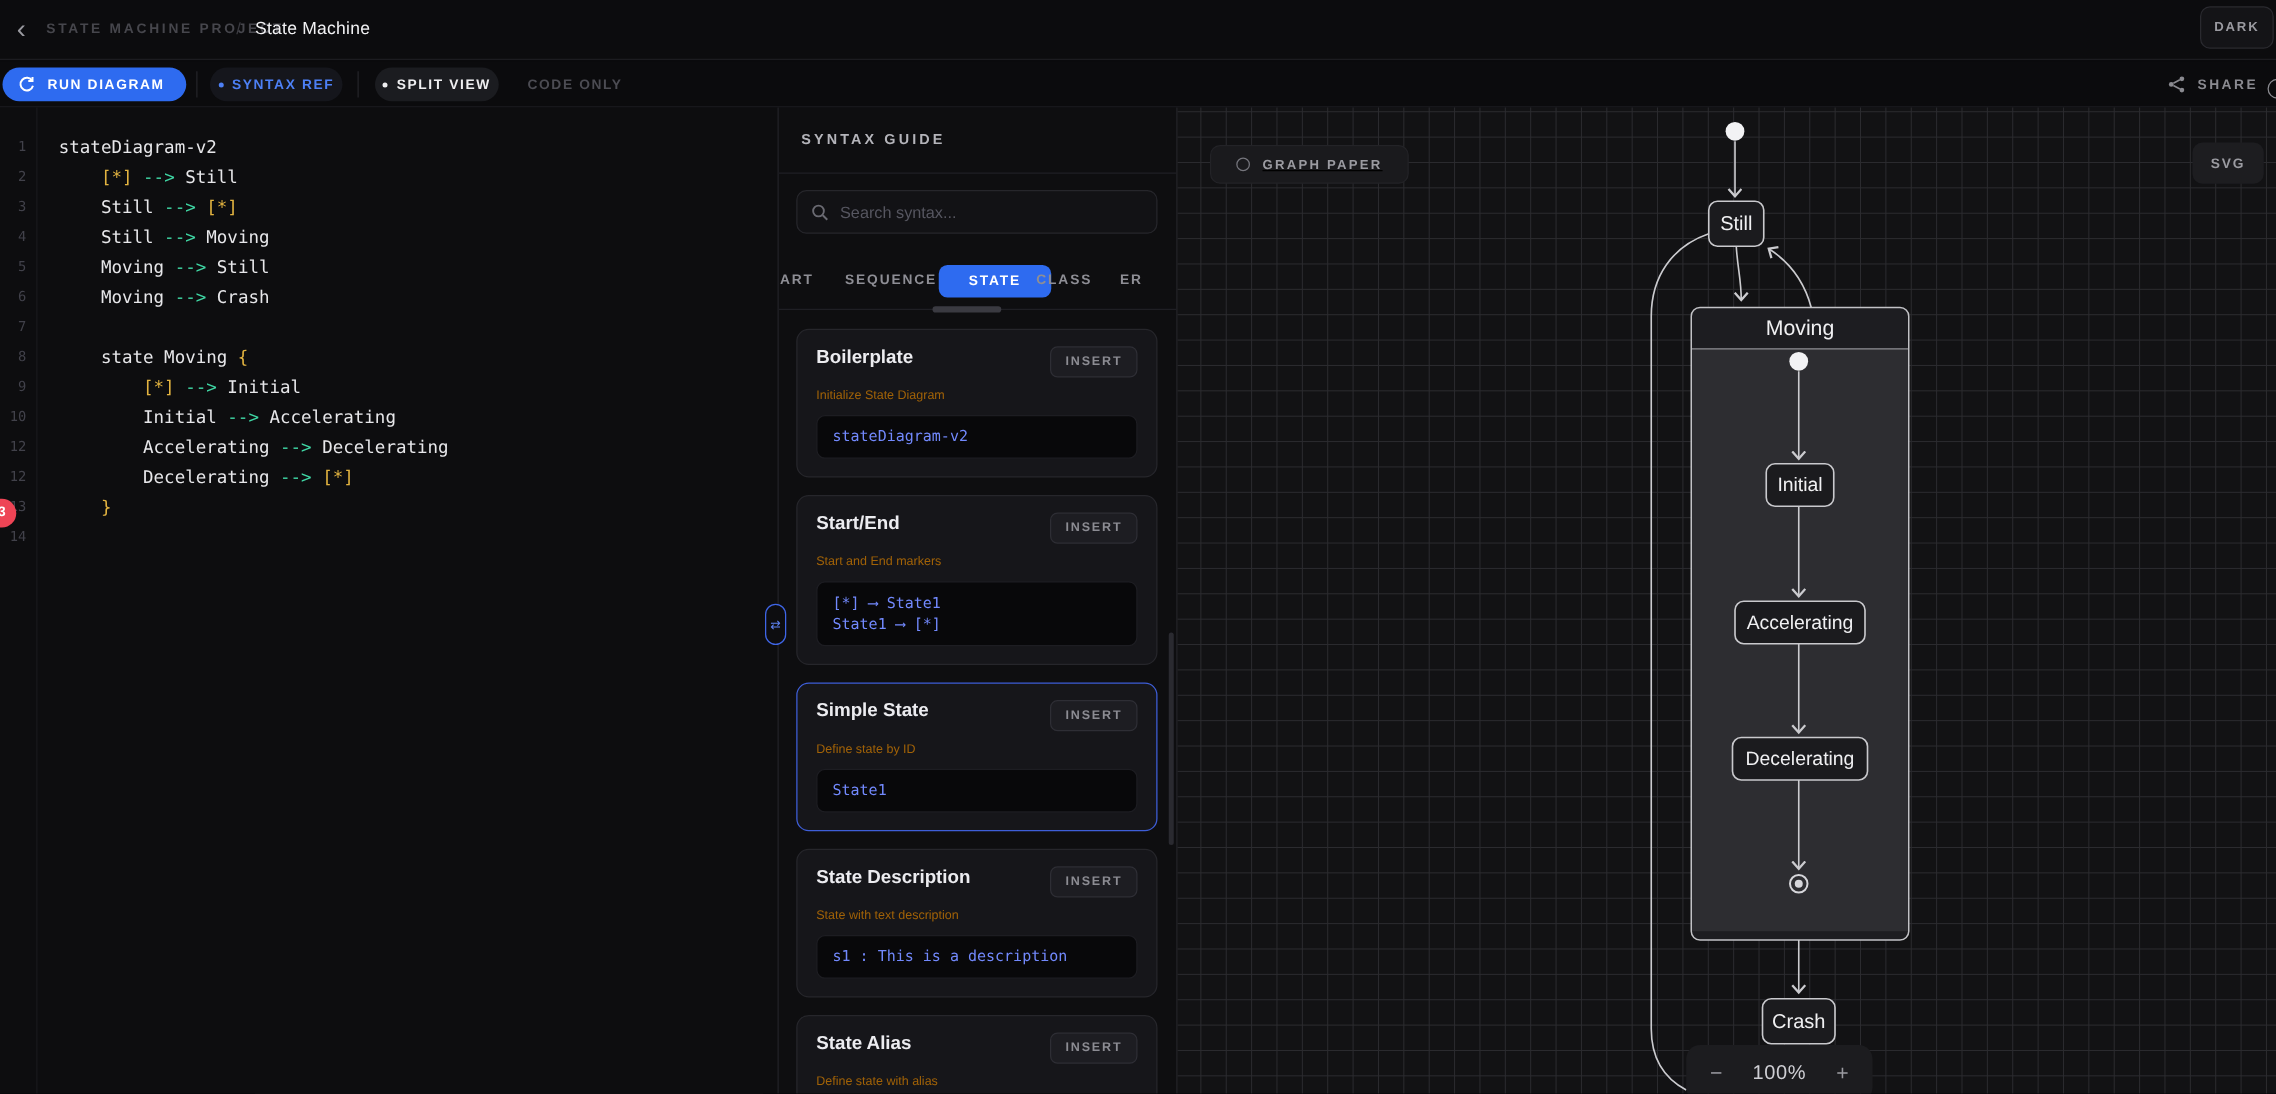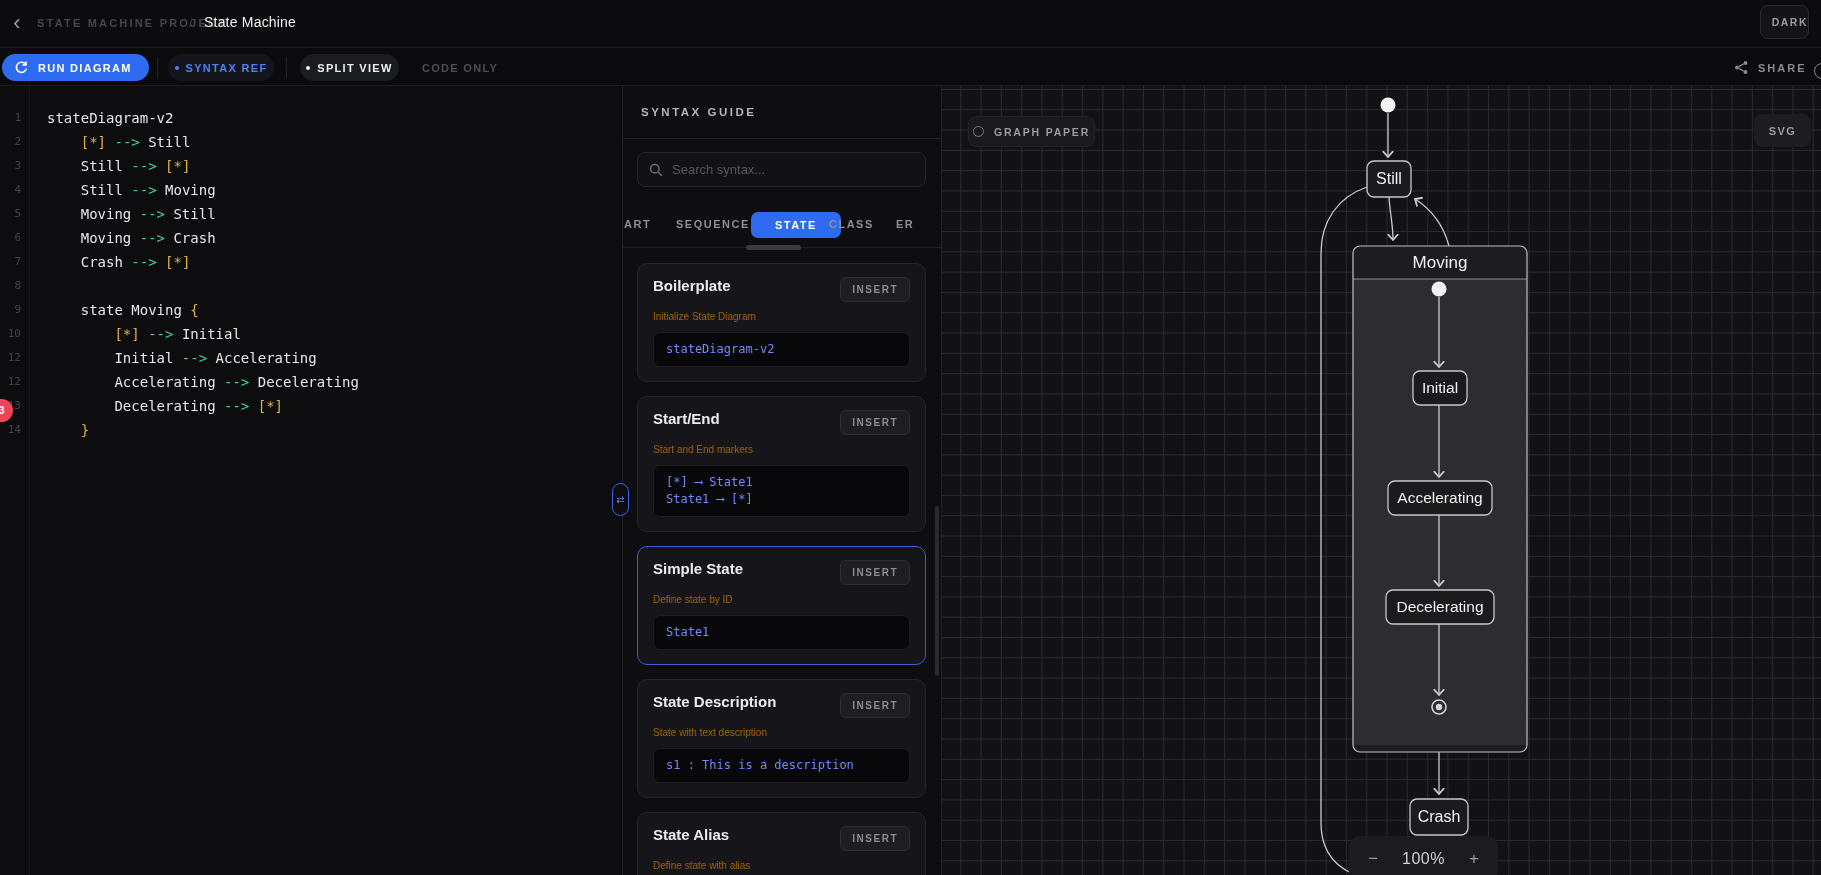--- a/index.html
+++ b/index.html
@@ -10,23 +10,23 @@
   
   .header { position:absolute; top:0; left:0; right:0; height:48px; background:#0c0c0e;
             border-bottom:1px solid #1c1c20; }
   .back { position:absolute; left:4px; top:11px; width:26px; height:26px; color:#9a9aa0;
           font-size:22px; line-height:24px; text-align:center; cursor:pointer; }
   .crumb-project { position:absolute; left:37px; top:17px; font-size:11px; font-weight:bold;
                    letter-spacing:2.2px; color:#46464c; }
   .crumb-sep { position:absolute; left:189px; top:15px; color:#3c3c42; font-size:13px; }
   .crumb-title { position:absolute; left:204px; top:14px; font-size:14px; font-weight:normal;
                  color:#f2f2f4; letter-spacing:.2px; }
-  .dark-btn { position:absolute; left:1760px; top:5px; width:49px; height:34px; background:#141417;
+  .dark-btn { position:absolute; left:1760px; top:5px; width:59px; height:34px; background:#141417;
               border:1px solid #2a2a2f; border-radius:8px; color:#9a9aa0; font-size:10.5px;
-              font-weight:bold; letter-spacing:1.5px; text-align:right; line-height:32px; }
+              font-weight:bold; letter-spacing:1.5px; text-align:center; line-height:32px; }
 
   
   .toolbar { position:absolute; top:49px; left:0; right:0; height:37px; background:#0b0b0d;
              border-bottom:1px solid #1c1c20; }
   .run-btn { position:absolute; left:2px; top:5px; height:27px; padding:0 17px 0 12px;
              background:#2e6bf0; border-radius:15px; color:#fff; display:flex; align-items:center;
              gap:9px; font-size:11px; font-weight:bold; letter-spacing:1.3px; cursor:pointer; }
   .tb-sep { position:absolute; top:8px; width:1px; height:21px; background:#242429; }
   .tb-pill { position:absolute; top:5px; height:27px; border-radius:15px; display:flex;
              align-items:center; justify-content:center; gap:7px; font-size:11px; font-weight:bold;
@@ -91,23 +91,23 @@
   .resize-handle { position:absolute; left:612px; top:483px; width:17px; height:33px; background:#0d0d10;
                    border:1px solid #3f66e8; border-radius:9px; color:#5d82f2; display:flex;
                    align-items:center; justify-content:center; font-size:10px; z-index:6; cursor:col-resize; }
 
   
   .canvas { position:absolute; top:86px; left:941px; width:880px; bottom:0; background:#121214;
             border-left:1px solid #232327;
             background-image:linear-gradient(to right, #2b2b2f 1px, transparent 1px),
                              linear-gradient(to bottom, #2b2b2f 1px, transparent 1px);
             background-size:20.3px 20.3px; background-position:-2px 3px; }
-  .gp-pill { position:absolute; left:26px; top:30px; height:31px; padding:0 4px; background:#1a1a1d;
+  .gp-pill { position:absolute; left:26px; top:30px; height:31px; padding:0 20px; background:#1a1a1d;
              border:1px solid #232327; border-radius:8px; display:flex; align-items:center; gap:10px;
-             cursor:pointer; }
+             cursor:pointer;text-decoration:underline; }
   .gp-circle { width:11px; height:11px; border:1.5px solid #76767d; border-radius:50%; }
   .gp-label { font-size:10.5px; font-weight:bold; letter-spacing:1.8px; color:#9b9ba1; }
   .svg-btn { position:absolute; left:812px; top:28px; width:57px; height:33px; background:#1d1d20;
              border-radius:8px; color:#9b9ba1; font-size:11px; font-weight:bold; letter-spacing:1.5px;
              display:flex; align-items:center; justify-content:center; cursor:pointer; }
   .diagram-svg { position:absolute; left:0; top:0; }
   .zoom-pill { position:absolute; left:407px; top:750px; width:149px; height:45px; background:#1c1c1f;
                border-radius:11px; display:flex; align-items:center; justify-content:space-between;
                padding:0 19px; z-index:3; }
   .zoom-out, .zoom-in { color:#9a9aa0; font-size:17px; cursor:pointer; line-height:1; }
@@ -183,21 +183,20 @@
         <div class="ln">13</div>
         <div class="ln">14</div>
       </div>
     <div class="code" id="code-lines">
         <div class="cl"><span class="tok-p">stateDiagram-v2</span></div>
         <div class="cl"><span class="tok-p">    </span><span class="tok-b">[*]</span><span class="tok-p"> </span><span class="tok-a">--&gt;</span><span class="tok-p"> Still</span></div>
         <div class="cl"><span class="tok-p">    Still </span><span class="tok-a">--&gt;</span><span class="tok-p"> </span><span class="tok-b">[*]</span></div>
         <div class="cl"><span class="tok-p">    Still </span><span class="tok-a">--&gt;</span><span class="tok-p"> Moving</span></div>
         <div class="cl"><span class="tok-p">    Moving </span><span class="tok-a">--&gt;</span><span class="tok-p"> Still</span></div>
         <div class="cl"><span class="tok-p">    Moving </span><span class="tok-a">--&gt;</span><span class="tok-p"> Crash</span></div>
-        <div class="cl"><span class="tok-p">    Crash </span><span class="tok-a">--&gt;</span><span class="tok-p"> </span><span class="tok-b">[*]</span></div>
         <div class="cl"></div>
         <div class="cl"><span class="tok-p">    state Moving </span><span class="tok-b">{</span></div>
         <div class="cl"><span class="tok-p">        </span><span class="tok-b">[*]</span><span class="tok-p"> </span><span class="tok-a">--&gt;</span><span class="tok-p"> Initial</span></div>
         <div class="cl"><span class="tok-p">        Initial </span><span class="tok-a">--&gt;</span><span class="tok-p"> Accelerating</span></div>
         <div class="cl"><span class="tok-p">        Accelerating </span><span class="tok-a">--&gt;</span><span class="tok-p"> Decelerating</span></div>
         <div class="cl"><span class="tok-p">        Decelerating </span><span class="tok-a">--&gt;</span><span class="tok-p"> </span><span class="tok-b">[*]</span></div>
         <div class="cl"><span class="tok-p">    </span><span class="tok-b">}</span></div>
       </div>
     <div class="err-badge">3</div>
   </div>

